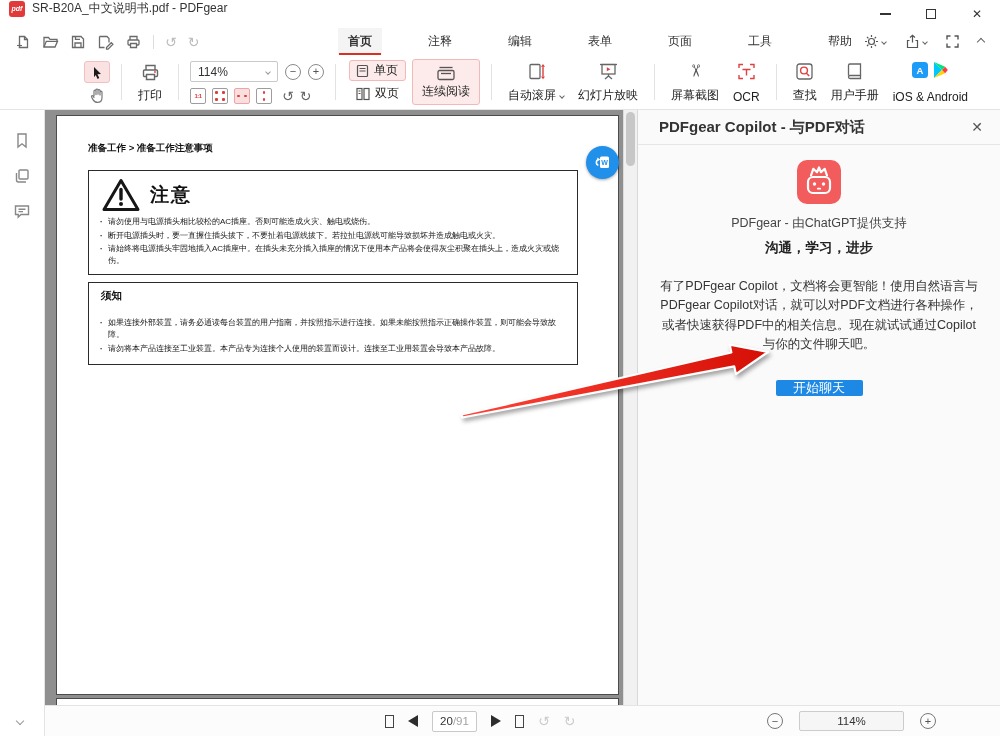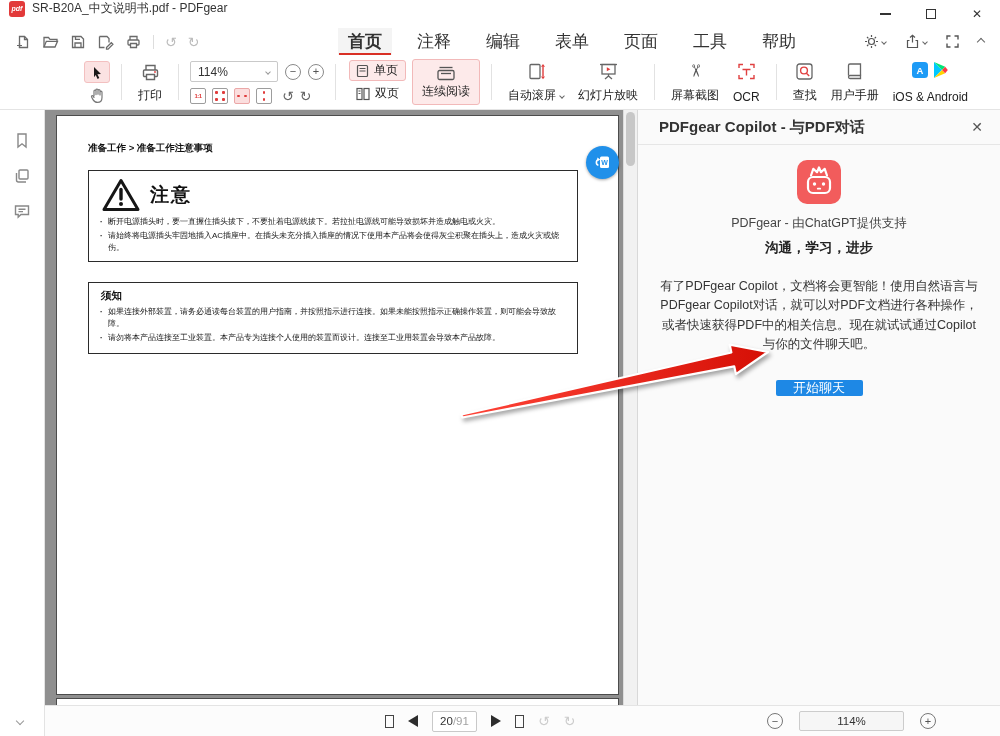--- a/index.html
+++ b/index.html
@@ -13,21 +13,21 @@
 .title-text{font-size:12px;color:#333;margin-left:7px;}
 .win-controls{display:flex;height:28px;}
 .win-btn{width:46px;height:28px;display:flex;align-items:center;justify-content:center;color:#333;font-size:12px;}
 .min-bar{width:11px;height:1.4px;background:#333;}
 .max-box{width:10px;height:10px;border:1.4px solid #333;}
 
 .menubar{height:27px;position:relative;display:flex;align-items:center;}
 .qat{display:flex;align-items:center;gap:11px;margin-left:15px;}
 .qsep{width:1px;height:14px;background:#ddd;}
 .glyph-dis{font-size:14px;color:#bcbcbc;line-height:1;}
-.tabs{position:absolute;left:338px;top:0;height:27px;display:flex;align-items:stretch;gap:15px;font-size:17px;color:#333;}
+.tabs{position:absolute;left:338px;top:0;height:27px;display:flex;align-items:stretch;gap:36px;font-size:12px;color:#333;}
 .tab{display:flex;align-items:center;padding:0 10px;position:relative;}
 .tab.active{background:#f4f4f4;font-weight:bold;}
 .tab.active::after{content:"";position:absolute;left:1px;right:1px;bottom:0;height:2px;background:#d93025;}
 .ribbon-right{position:absolute;right:16px;top:0;height:27px;display:flex;align-items:center;gap:19px;color:#555;}
 .chev{width:6px;height:6px;border-right:1.4px solid #666;border-bottom:1.4px solid #666;display:inline-block;}
 .chev.down{transform:rotate(45deg);}
 .chev.up{transform:rotate(-135deg);}
 .chev.sm{width:4px;height:4px;}
 
 .toolbar{height:55px;display:flex;align-items:stretch;border-bottom:1px solid #e4e4e4;padding-left:82px;font-size:12px;color:#222;}
@@ -64,21 +64,21 @@
 .vthumb{position:absolute;left:2px;right:2px;top:2px;height:54px;background:#c7c7c7;border-radius:5px;}
 .fab{position:absolute;left:541px;top:36px;width:33px;height:33px;border-radius:50%;background:#2090ea;display:flex;align-items:center;justify-content:center;box-shadow:0 1px 3px rgba(0,0,0,.35);z-index:5;}
 .crumb{position:absolute;left:31px;top:26px;font-size:9.5px;font-weight:bold;color:#111;}
 .cbox{position:absolute;left:31px;top:54px;width:490px;border:1.5px solid #2b2b2b;padding:5px 10px 7px;background:#fff;}
 .chead{display:flex;align-items:center;gap:9px;margin:1px 0 3px 2px;}
 .ctitle{font-size:19px;font-weight:bold;letter-spacing:2px;color:#111;}
 .blist{list-style:none;font-size:8px;line-height:1.5;color:#161616;}
 .blist li{position:relative;padding-left:9px;margin-top:1.5px;}
 .blist li::before{content:"·";position:absolute;left:1px;top:0;font-weight:bold;}
 .nbox{position:absolute;left:31px;top:166px;width:490px;border:1.5px solid #2b2b2b;padding:6px 10px 9px;background:#fff;}
-.ntitle{font-size:10.5px;font-weight:bold;color:#111;margin:0 0 3px 2px;}
+.ntitle{font-size:10.5px;font-weight:bold;color:#111;margin:0 0 14px 2px;}
 
 .panel{position:absolute;left:637px;top:110px;width:363px;height:595px;background:#fafafa;border-left:1px solid #d8d8d8;}
 .phead{height:35px;display:flex;align-items:center;justify-content:space-between;padding:0 17px 0 21px;border-bottom:1px solid #e6e6e6;}
 .phead-title{font-size:15px;font-weight:bold;color:#333;}
 .pclose{font-size:14px;color:#555;}
 .pbody{text-align:center;padding-top:15px;}
 .robot{margin:0 auto;width:44px;height:44px;}
 .powered{margin-top:11px;font-size:12.5px;color:#444;}
 .tagline{margin-top:7px;font-size:13.5px;font-weight:bold;color:#222;}
 .desc{width:324px;margin:20px auto 0;font-size:12.5px;line-height:1.55;color:#333;}
@@ -371,20 +371,21 @@
       <div class="cbox">
         <div class="chead">
           <svg width="40" height="36" viewBox="0 0 40 36">
               <path d="M20 3.5L37 32.5H3z" fill="none" stroke="#161616" stroke-width="3" stroke-linejoin="round"></path>
               <path d="M20 12.5v9.5" stroke="#161616" stroke-width="3.4" stroke-linecap="round"></path>
               <circle cx="20" cy="27" r="2" fill="#161616"></circle>
             </svg>
           <span class="ctitle">注意</span>
         </div>
         <ul class="blist">
+          <li>请勿使用与电源插头相比较松的AC插座。否则可能造成火灾、触电或烧伤。</li>
           <li>断开电源插头时，要一直握住插头拔下，不要扯着电源线拔下。若拉扯电源线可能导致损坏并造成触电或火灾。</li>
           <li>请始终将电源插头牢固地插入AC插座中。在插头未充分插入插座的情况下使用本产品将会使得灰尘积聚在插头上，造成火灾或烧伤。</li>
         </ul>
       </div>
       <div class="nbox">
         <div class="ntitle">须知</div>
         <ul class="blist">
           <li>如果连接外部装置，请务必通读每台装置的用户指南，并按照指示进行连接。如果未能按照指示正确操作装置，则可能会导致故障。</li>
           <li>请勿将本产品连接至工业装置。本产品专为连接个人使用的装置而设计。连接至工业用装置会导致本产品故障。</li>
         </ul>

